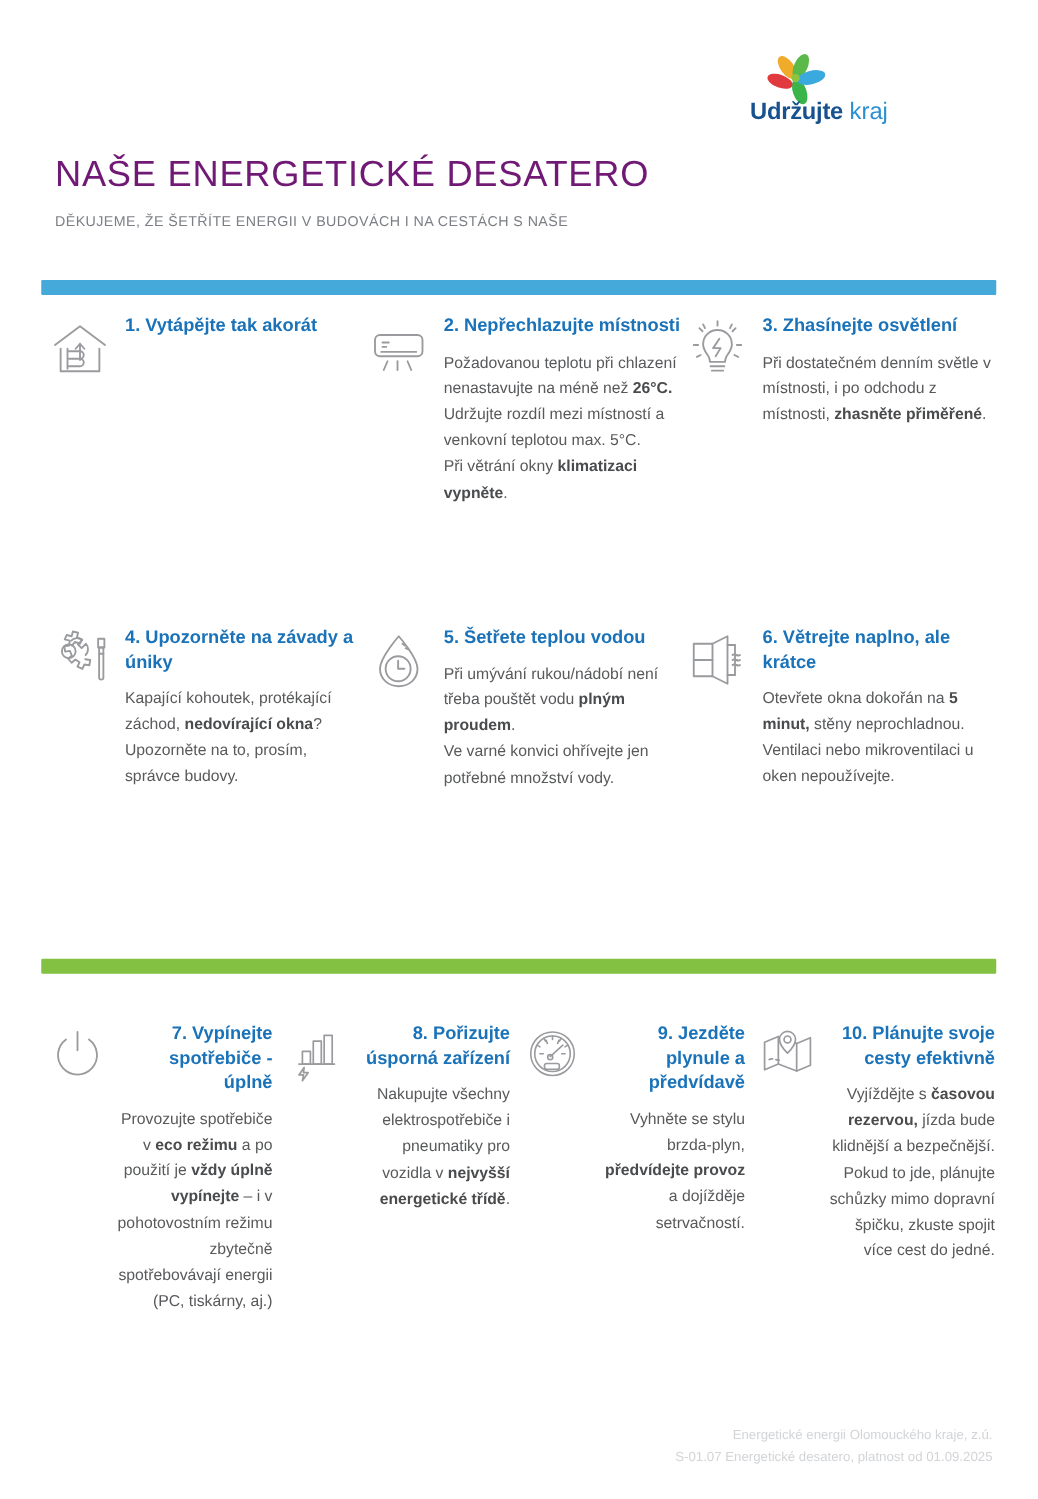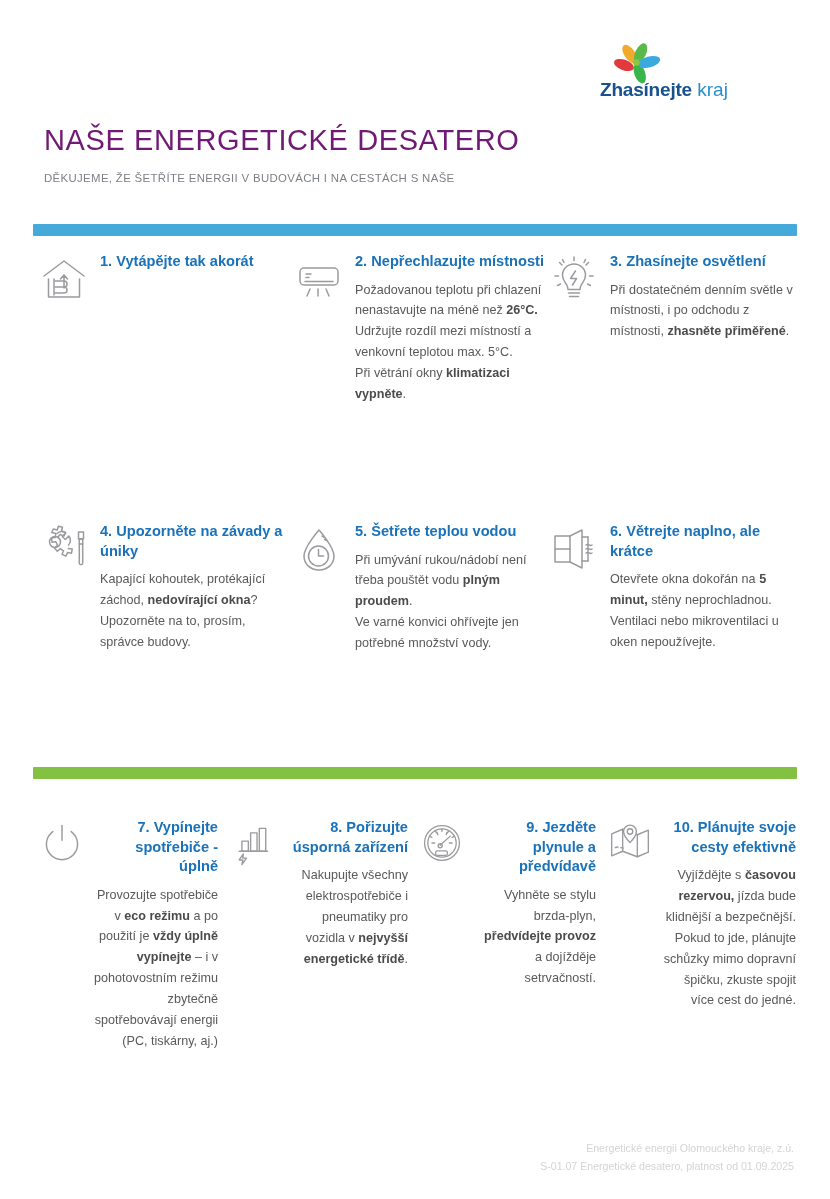--- a/index.html
+++ b/index.html
@@ -70,21 +70,21 @@
     position: absolute; left: 40px; width: 760px;
     display: grid; grid-template-columns: 250px 250px 250px;
     column-gap: 5px;
   }
   .grid4 {
     position: absolute; left: 40px; width: 770px;
     display: grid; grid-template-columns: 190px 190px 188px 200px;
     column-gap: 0px;
   }
   .row1 { top: 252px; }
-  .row2 { top: 522px; }
+  .row2 { top: 501px; }
   .row3 { top: 818px; text-align: right; }
 
   .tip { display: flex; align-items: flex-start; }
   .tip-icon {
     flex: 0 0 auto;
     width: 48px; height: 50px;
     margin-right: 12px; margin-top: 2px;
   }
   .tip-icon svg { display: block; width: 100%; height: 100%; }
   .tip-body { flex: 1 1 auto; min-width: 0; }
@@ -126,21 +126,21 @@
             <ellipse cx="0" cy="-11" rx="5.4" ry="10.5" fill="#f0ab2a" transform="rotate(-35)"></ellipse>
             <ellipse cx="0" cy="-11" rx="5.4" ry="10.5" fill="#5ab948" transform="rotate(25)"></ellipse>
             <ellipse cx="0" cy="11" rx="5.4" ry="10.5" fill="#39b54a" transform="rotate(-20)"></ellipse>
             <ellipse cx="-12" cy="2" rx="10.5" ry="5.2" fill="#e03a3e" transform="rotate(20 -12 2)"></ellipse>
             <ellipse cx="13" cy="-1" rx="11.5" ry="5.4" fill="#3aa9dd" transform="rotate(-14 13 -1)"></ellipse>
             <circle cx="0.5" cy="-0.5" r="3.3" fill="#8cc63f"></circle>
           </g>
         </svg>
       </span>
       <span class="ok-text">
-        <span class="ok-bold">Zhasínejte</span><span>&nbsp;</span><span class="ok-light">kraj</span>
+        <span class="ok-bold">Udržujte</span><span>&nbsp;</span><span class="ok-light">kraj</span>
       </span>
     </div>
   </div>
 
   <h1 class="title">NAŠE ENERGETICKÉ DESATERO</h1>
   <div class="subtitle">DĚKUJEME, ŽE ŠETŘÍTE ENERGII V BUDOVÁCH I NA CESTÁCH S NAŠE</div>
 
   <div class="bar bar-blue"></div>
   <div class="bar bar-green"></div>
 

